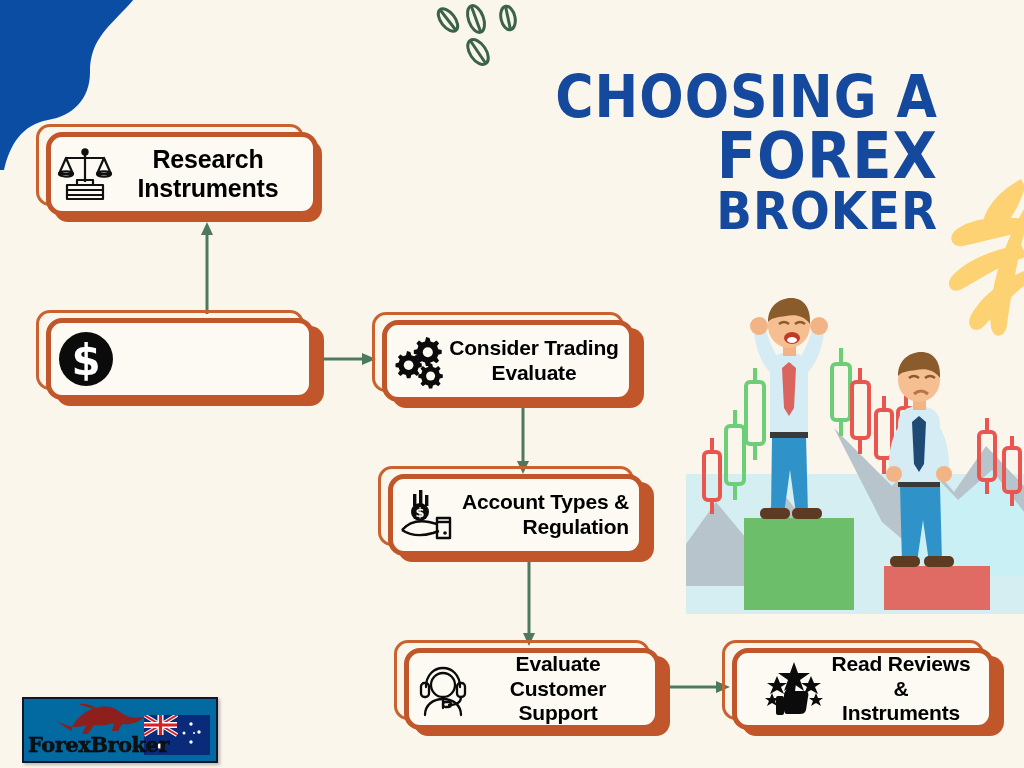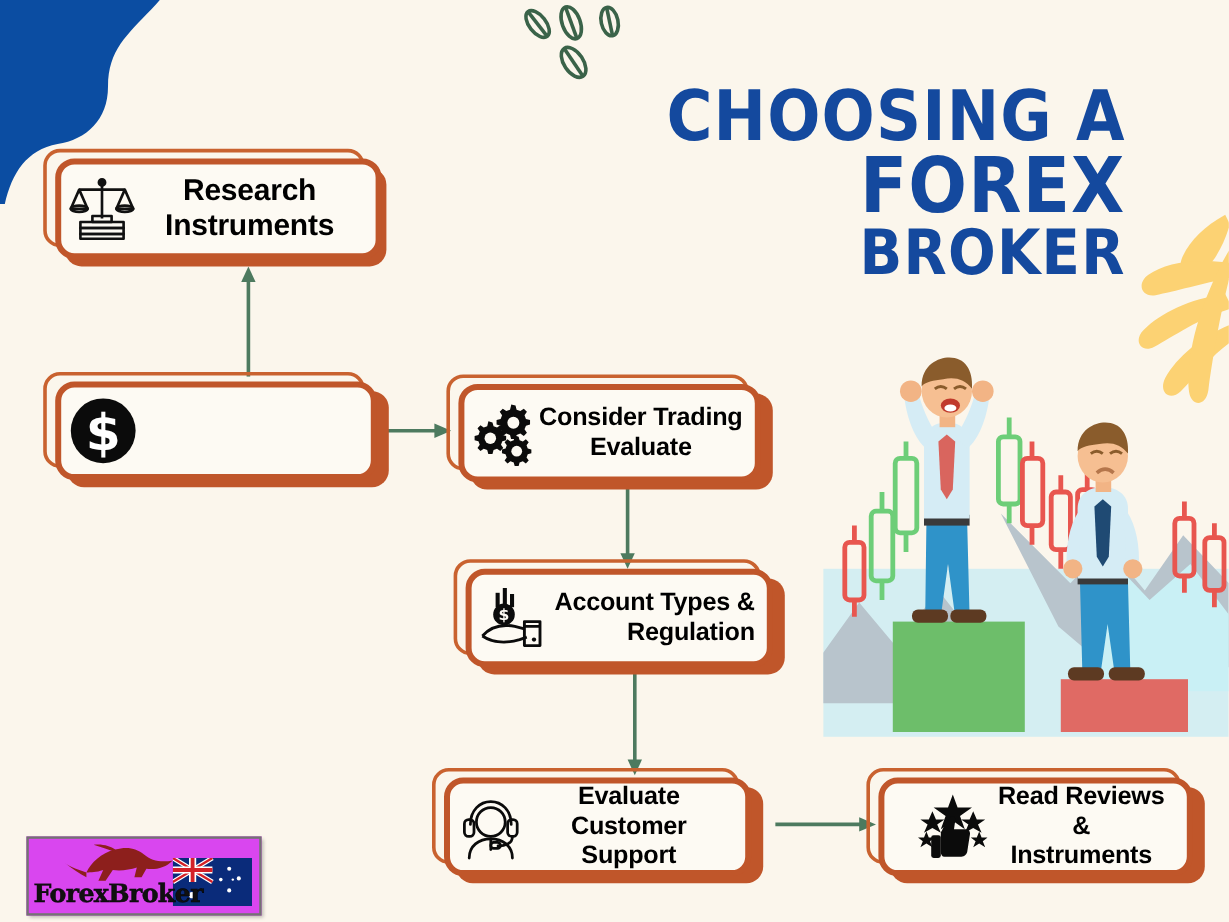--- a/index.html
+++ b/index.html
@@ -61,21 +61,21 @@
   #n-platform .shadow{left:20px;top:16px;width:252px;height:80px;}
   #n-platform .card{left:10px;top:8px;width:252px;height:82px;}
   #n-platform .lbl{font-size:21px;}
 
   #n-account{left:378px;top:466px;width:276px;height:96px;}
   #n-account .ghost{width:256px;height:80px;}
   #n-account .shadow{left:20px;top:16px;width:256px;height:80px;}
   #n-account .card{left:10px;top:8px;width:256px;height:82px;}
   #n-account .lbl{font-size:21px;text-align:right;}
 
-  #n-support{left:360px;top:640px;width:276px;height:96px;}
+  #n-support{left:394px;top:640px;width:276px;height:96px;}
   #n-support .ghost{width:256px;height:80px;}
   #n-support .shadow{left:20px;top:16px;width:256px;height:80px;}
   #n-support .card{left:10px;top:8px;width:256px;height:82px;}
   #n-support .lbl{font-size:21px;}
 
   #n-reviews{left:722px;top:640px;width:282px;height:96px;}
   #n-reviews .ghost{width:262px;height:80px;}
   #n-reviews .shadow{left:20px;top:16px;width:262px;height:80px;}
   #n-reviews .card{left:10px;top:8px;width:262px;height:82px;padding-left:28px;}
   #n-reviews .lbl{font-size:21px;}
@@ -94,21 +94,21 @@
     font-stretch:condensed;
   }
   .title span{display:block;}
   .t-l1{font-size:58px;}
   .t-l2{font-size:64px;}
   .t-l3{font-size:52px;}
 
   
   .logo{
     position:absolute;left:22px;top:697px;width:192px;height:62px;
-    background:#d946ef;border:2px solid #737373;
+    background:#0369a1;border:2px solid #0f172a;
     box-shadow:2px 2px 3px rgba(0,0,0,.25);
     overflow:hidden;
   }
   .logo-text{
     position:absolute;left:4px;bottom:4px;
     font-family:"DejaVu Serif", serif;font-weight:bold;
     font-size:21px;color:#101010;letter-spacing:-0.5px;
     -webkit-text-stroke:0.4px #000;
   }
   .flagbox{position:absolute;right:6px;top:16px;width:66px;height:40px;}

